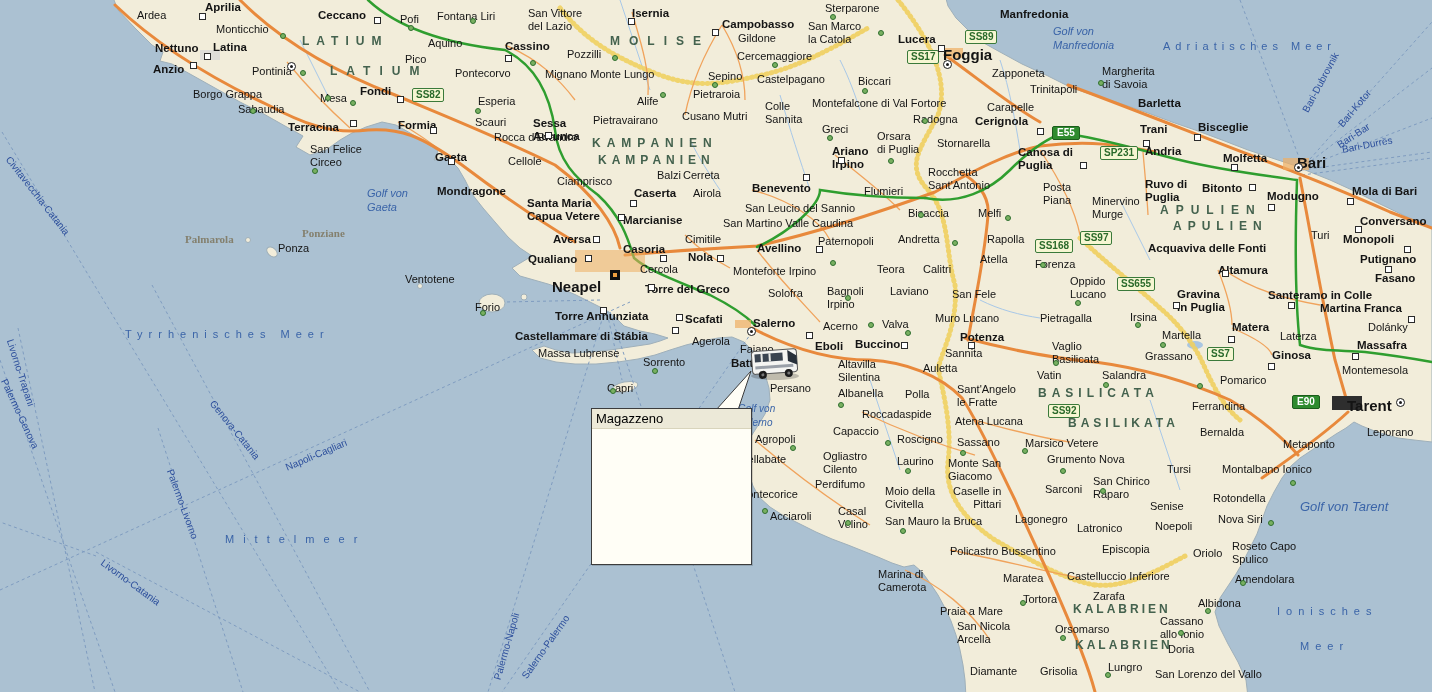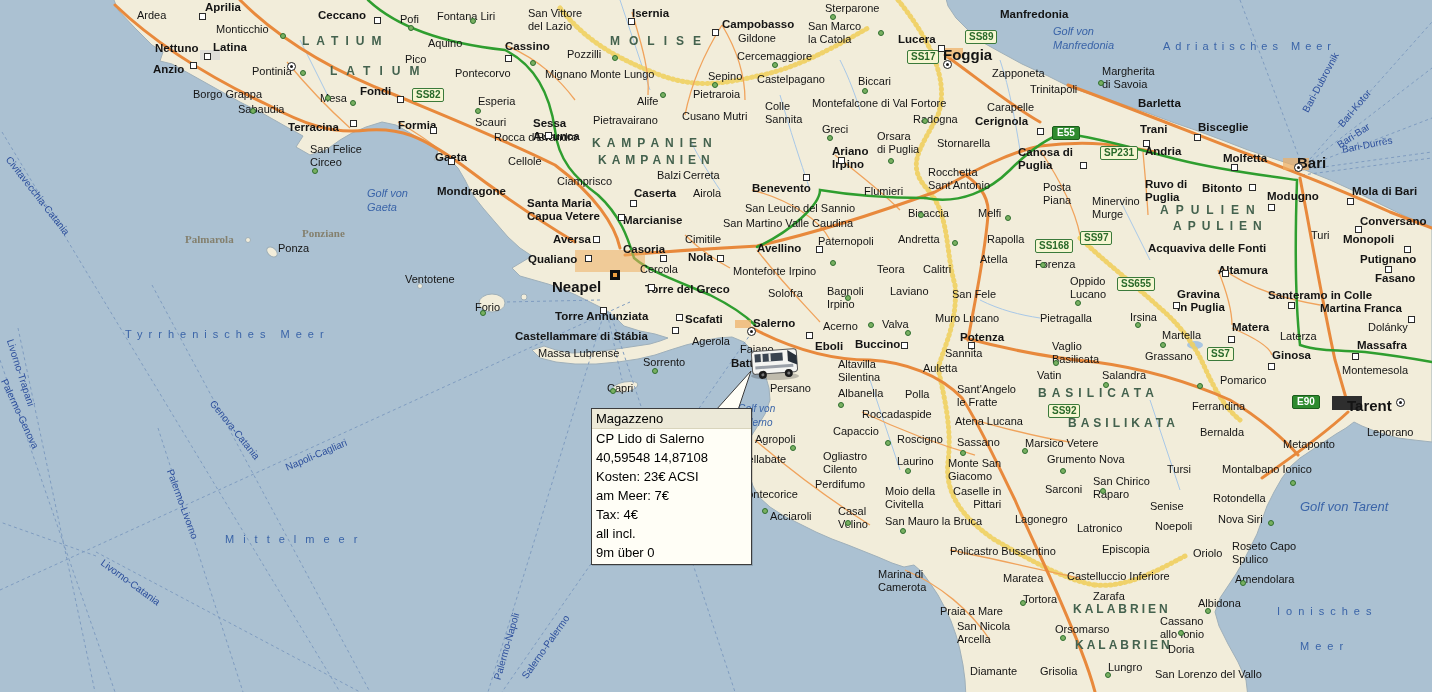--- a/index.html
+++ b/index.html
@@ -542,29 +542,20 @@
       <div class="mdot" style="left: 480px; top: 310px;"></div>
       <div class="mdot" style="left: 1098px; top: 80px;"></div>
     </div>
 
   <svg id="pointer" width="60" height="50" viewBox="0 0 60 50">
     <polygon points="16,45 51,6 38,45" fill="#fffef6" stroke="#3c3c3c" stroke-width="1"></polygon>
   </svg>
 
   <div id="tooltip" style="left: 591px; top: 408px; width: 159px; min-height: 155px;">
     <div class="title">Magazzeno</div>
-    <div id="tooltip-lines">
-        <div class="tline">CP Lido di Salerno</div>
-        <div class="tline">40,59548 14,87108</div>
-        <div class="tline">Kosten: 23€ ACSI</div>
-        <div class="tline">am Meer: 7€</div>
-        <div class="tline">Tax: 4€</div>
-        <div class="tline">all incl.</div>
-        <div class="tline">9m über 0</div>
-      </div>
   </div>
 
   <svg id="camper" width="54" height="40" viewBox="0 0 54 40">
     <ellipse cx="27" cy="34" rx="24" ry="4" fill="rgba(40,40,40,0.25)"></ellipse>
     <g transform="rotate(-4 27 20)">
       <rect x="4" y="8" width="45" height="23" rx="3" fill="#f5f5f2" stroke="#555" stroke-width="1"></rect>
       <polygon points="40,9 49,15 49,24 40,20" fill="#28303a"></polygon>
       <rect x="7" y="11" width="28" height="8" fill="#3a4450"></rect>
       <rect x="13" y="11" width="2" height="8" fill="#e8e8e4"></rect>
       <rect x="21" y="11" width="2" height="8" fill="#e8e8e4"></rect>

